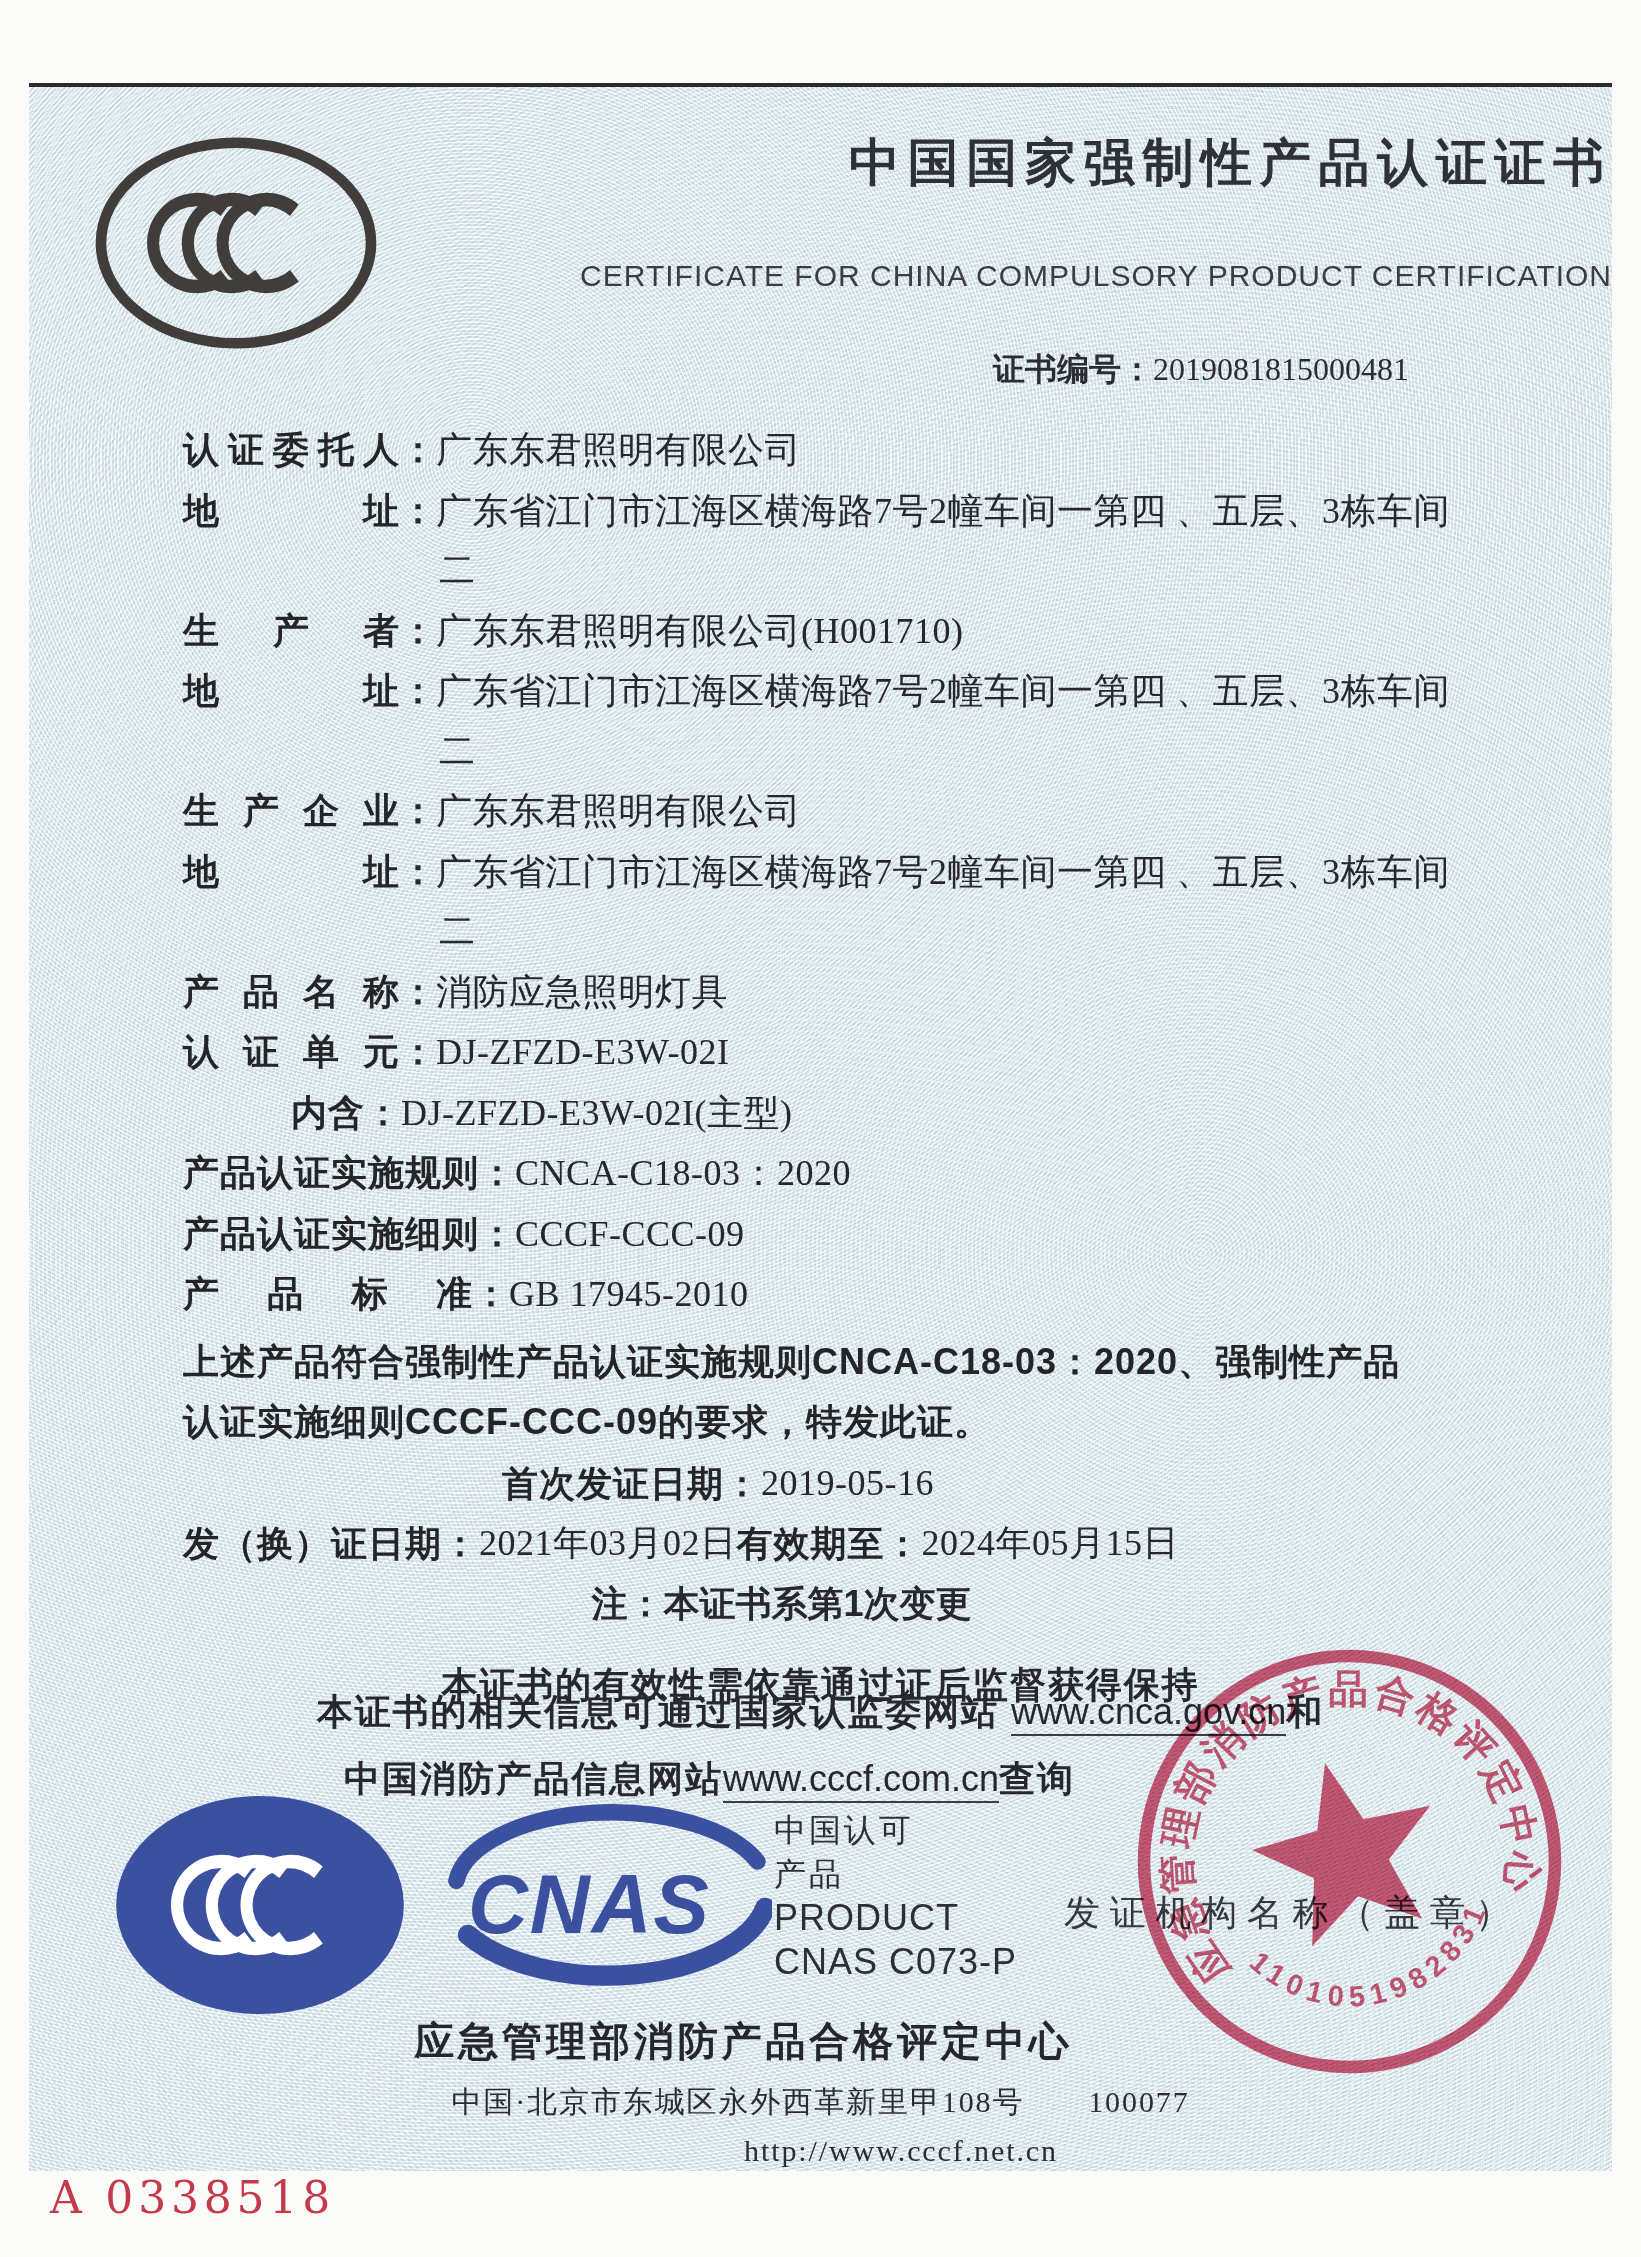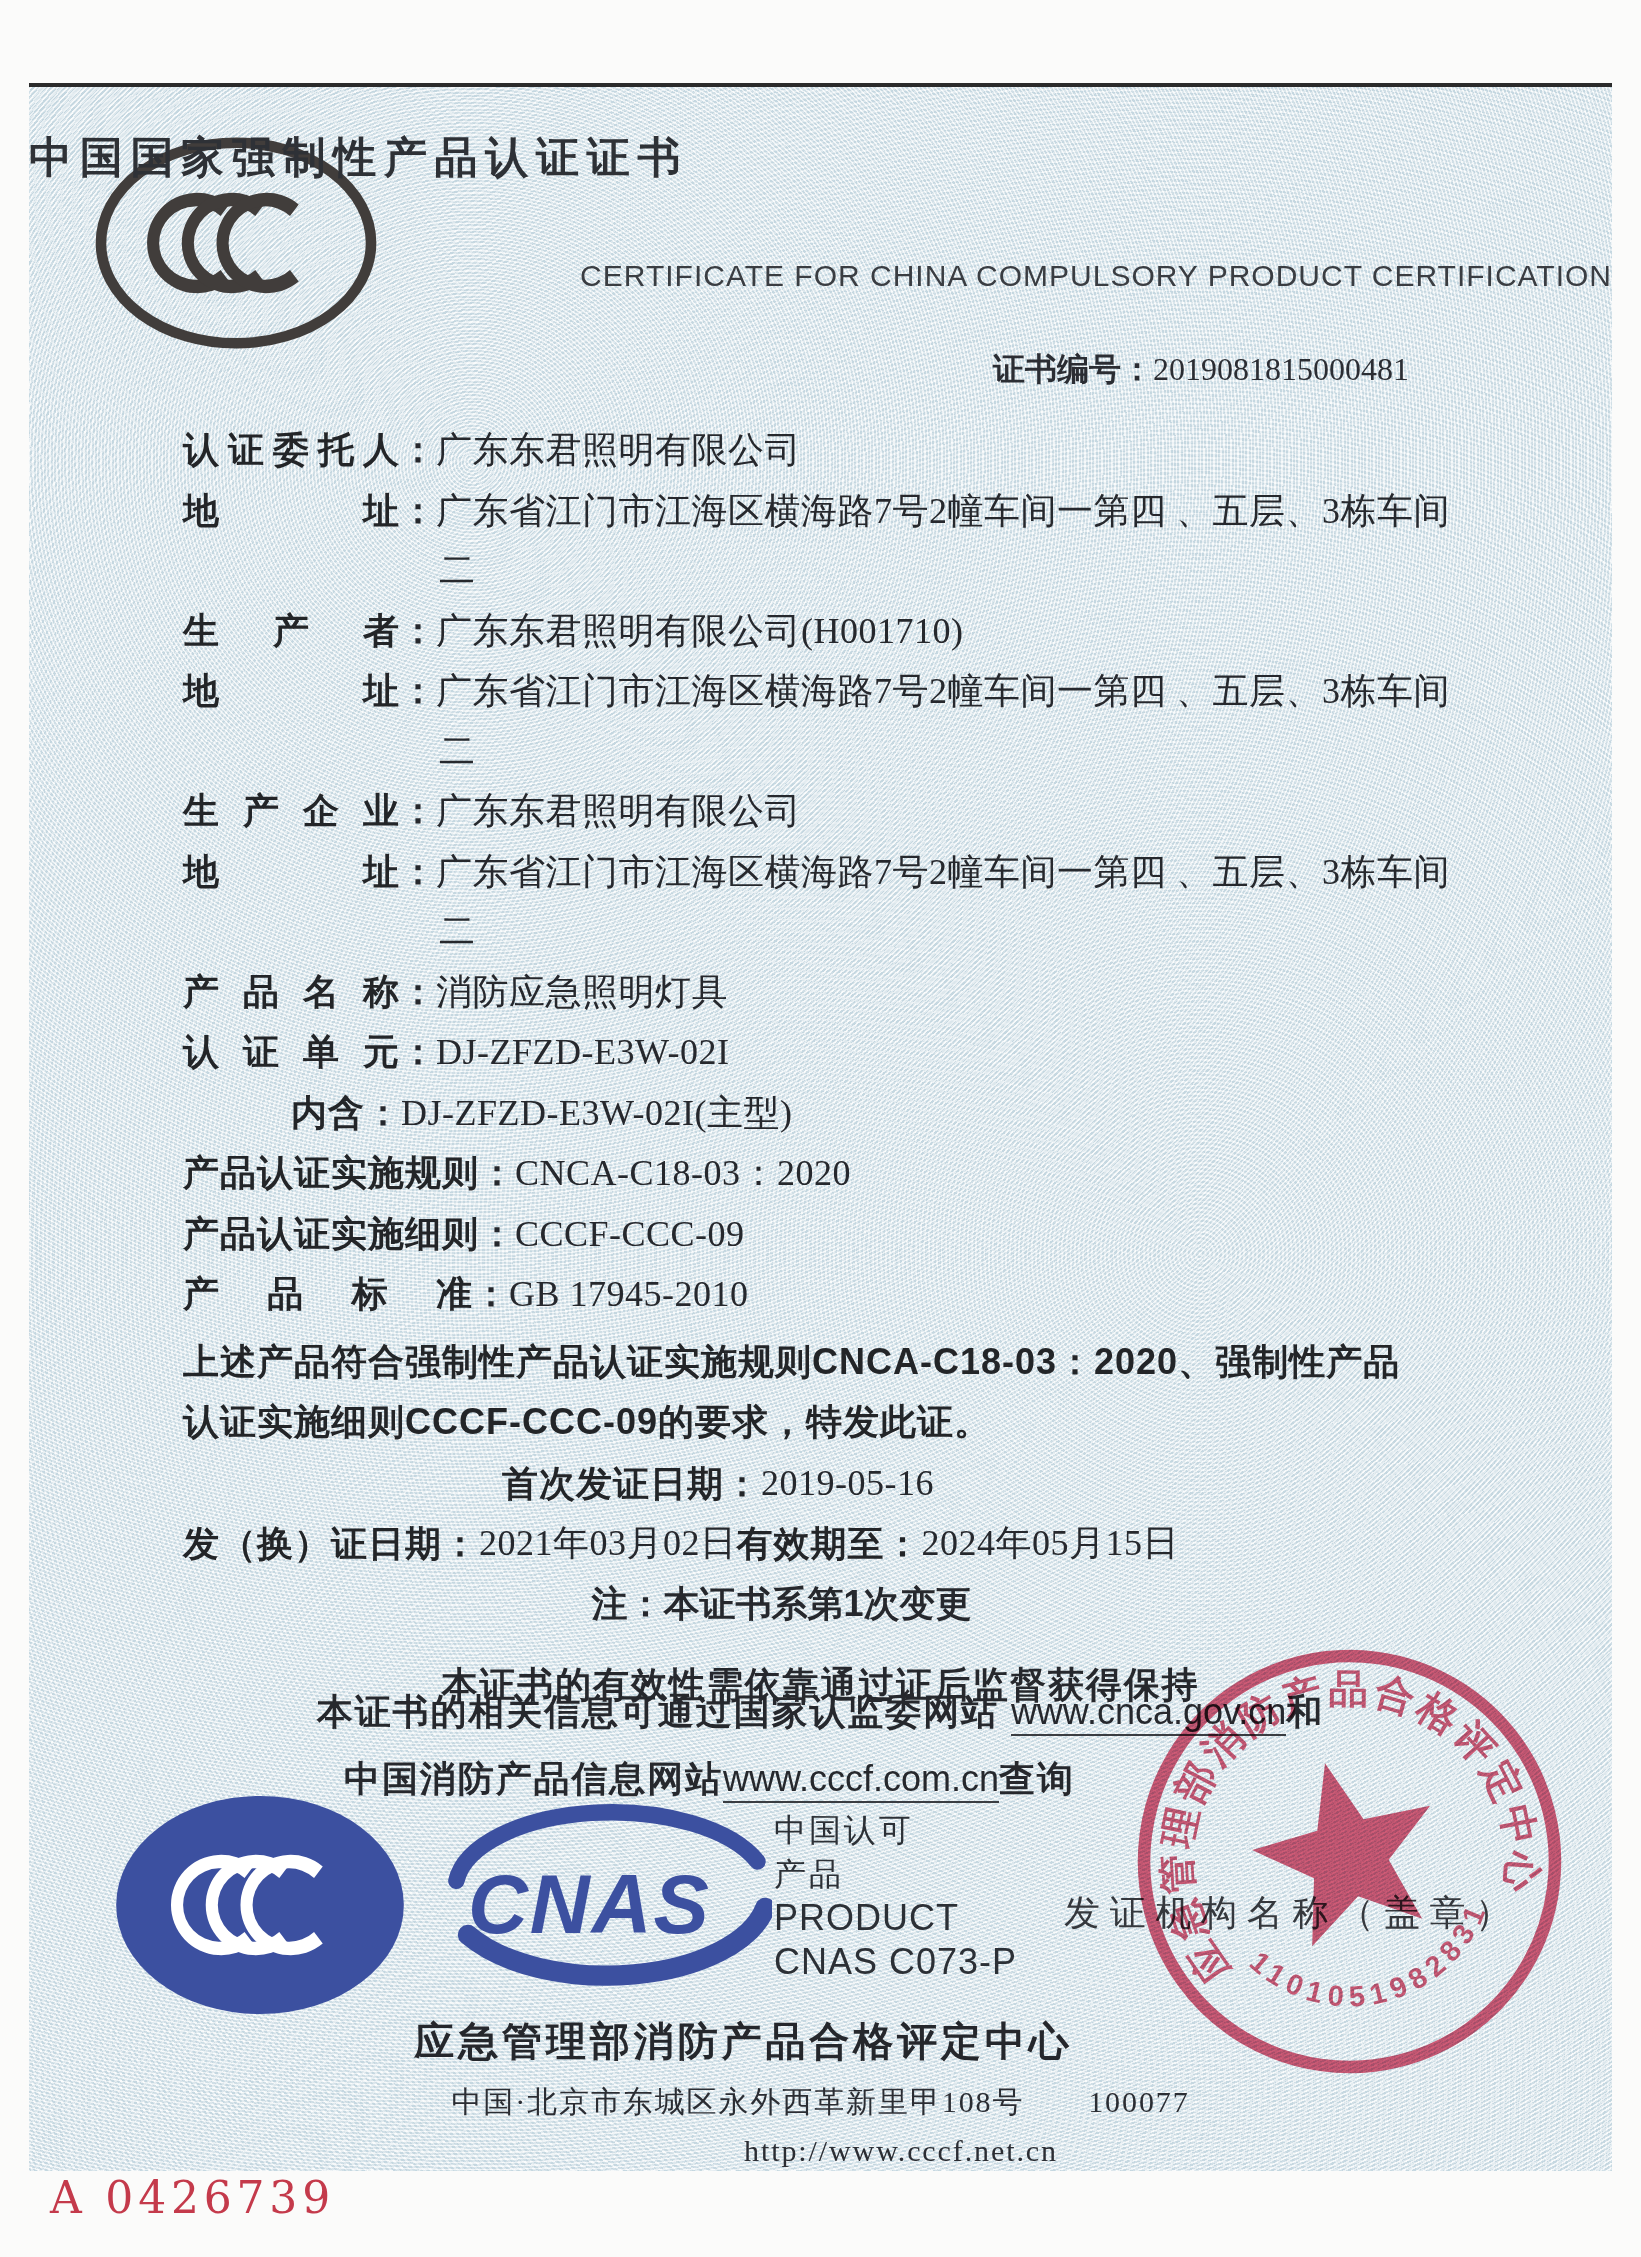--- a/index.html
+++ b/index.html
@@ -16,23 +16,23 @@
     background-image:
       repeating-radial-gradient(circle at 28% 18%, rgba(255,255,255,0.55) 0 1.4px, rgba(168,196,210,0.22) 1.4px 3.4px),
       repeating-radial-gradient(circle at 74% 56%, rgba(255,255,255,0.45) 0 1.9px,   rgba(160,190,206,0.22) 1.9px 4.3px),
       repeating-radial-gradient(circle at 48% 96%, rgba(255,255,255,0.35) 0 2.4px, rgba(178,204,216,0.18) 2.4px 5.8px);
     border-top:4.8px solid #2b2b2b;
   }
 
   
   .ccc-top { position:absolute; left:62px; top:48px; width:290px; height:217px; }
   .title-cn {
-    position:absolute; left:0; top:42px; width:100%; text-align:left;
+    position:absolute; left:0; top:42px; width:100%; text-align:right;
     font-family:"Liberation Sans", sans-serif; font-weight:700;
-    font-size:43px; letter-spacing:7.7px; color:#2e3136;
+    font-size:51px; letter-spacing:7.7px; color:#2e3136;
   }
   .title-en {
     position:absolute; left:0; top:172px; width:100%; text-align:right;
     font-family:"Liberation Sans", sans-serif; font-size:30px;
     letter-spacing:1px; color:#3a3d42;
   }
   .cert-no {
     position:absolute; top:261px; right:203px; font-size:32px; color:#2b2d33;padding-left:44px;
   }
   .cert-no .lblb { font-family:"Liberation Sans", sans-serif; font-weight:600; }
@@ -234,15 +234,15 @@
           <textPath href="#arcBot" startOffset="30">1101051982831</textPath>
         </text>
       </g>
     </svg>
 
     <div class="issuer-name">应急管理部消防产品合格评定中心</div>
     <div class="issuer-addr">中国·北京市东城区永外西革新里甲108号　　100077</div>
     <div class="issuer-url">http://www.cccf.net.cn</div>
   </div>
 
-  <div class="serial">A 0426739</div>
+  <div class="serial">A 0338518</div>
 </div>
 
 
 </body></html>

